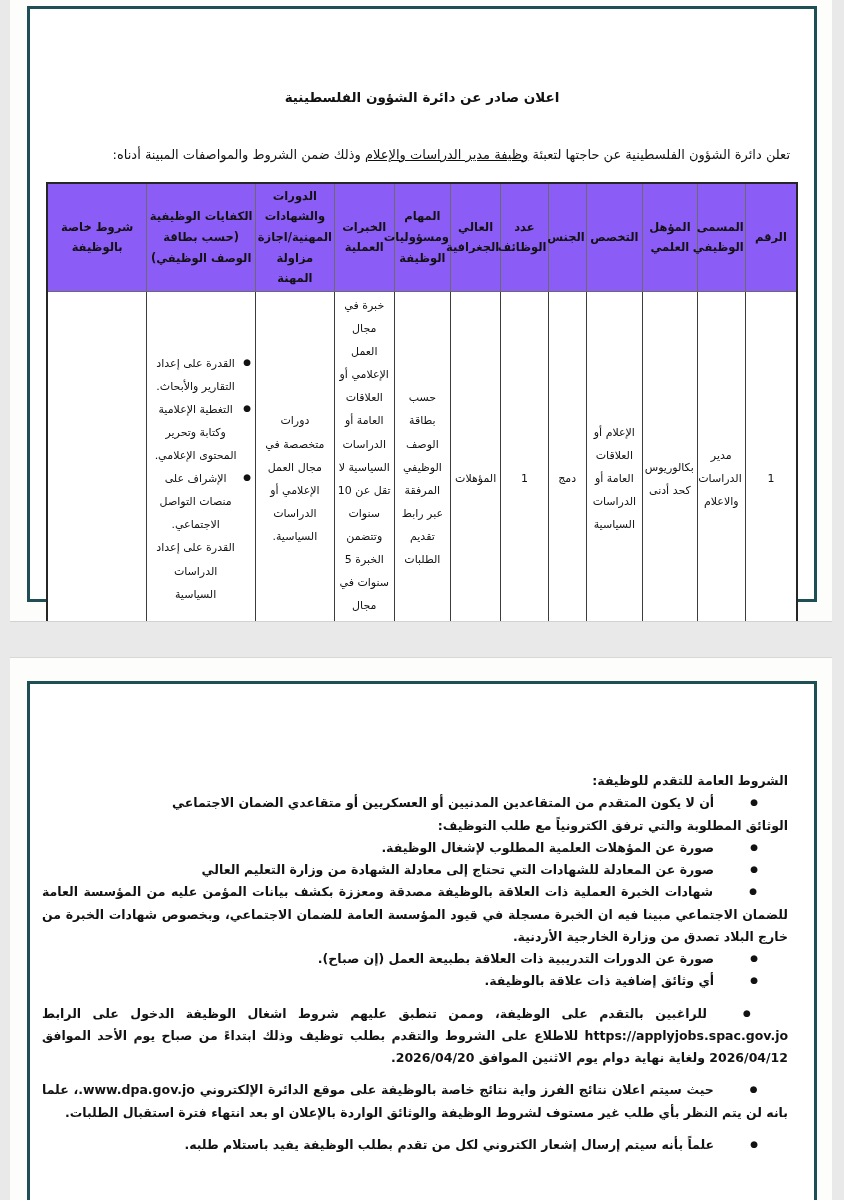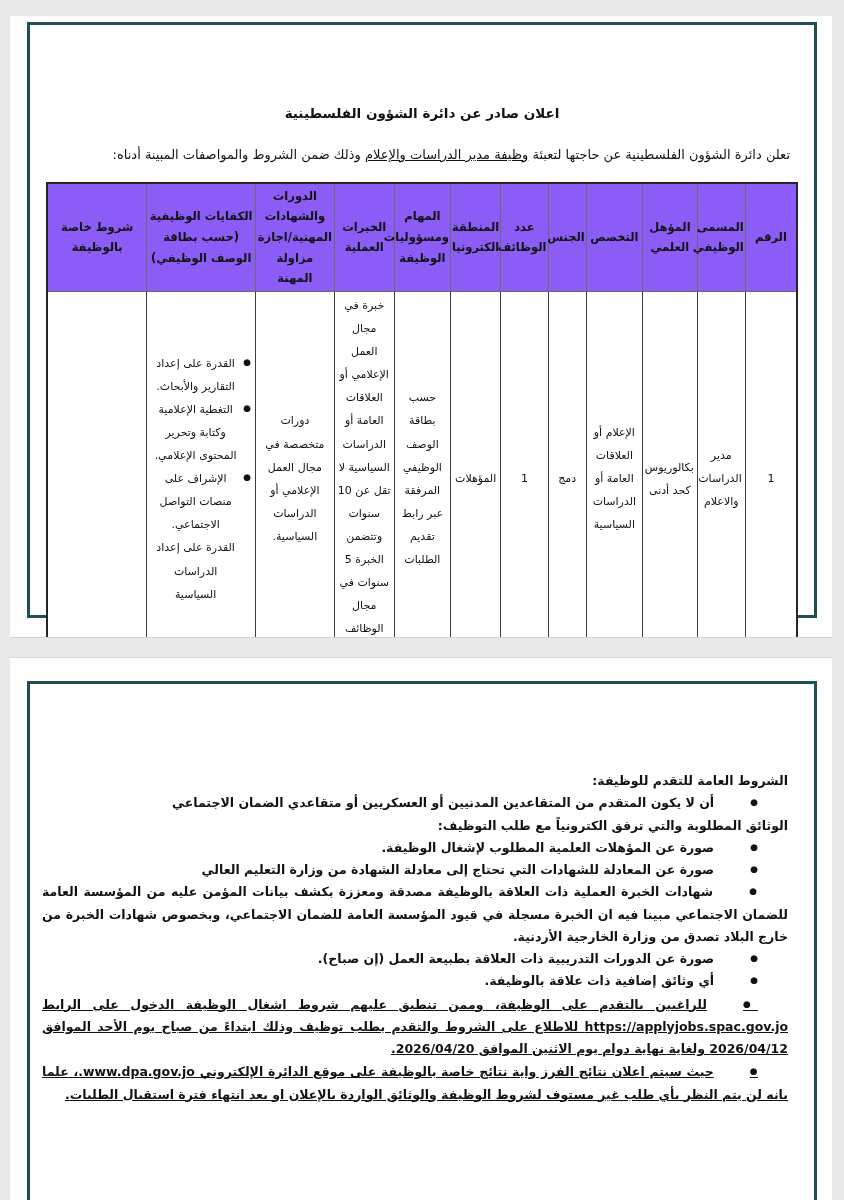--- a/index.html
+++ b/index.html
@@ -12,42 +12,42 @@
     overflow: hidden;
     direction: rtl;
   }
   .card {
     position: absolute;
     left: 10px;
     width: 822px;
     background: #fdfdfc;
     overflow: hidden;
   }
-  .card1 { top: 16px; height: 622px; border-bottom: 1px solid #d2d2d2; }
+  .card1 { top: 0; height: 622px; border-bottom: 1px solid #d2d2d2; }
   .card2 { top: 657px; height: 565px; border-top: 1px solid #d8d8d8; }
   .frame {
     position: absolute;
     left: 17px;
     right: 15px;
     border: 3px solid #1d4f54;
     background: #ffffff;
   }
   .frame1 { top: 6px; height: 596px; }
   .frame2 { top: 23px; height: 620px; }
 
   
   .doc-title {
     text-align: center;
     font-weight: bold;
     font-size: 13.5px;
     padding-top: 80px;
   }
   .intro {
     font-size: 13px;
-    margin: 24px 24px 0 24px;
+    margin: 40px 24px 0 24px;
     text-align: right;
     line-height: 1.5;
   }
   .intro .u { text-decoration: underline; }
 
   table.jobs {
     border-collapse: collapse;
     table-layout: fixed;
     width: 752px;
     margin: 17px auto 0 auto;
@@ -91,21 +91,21 @@
   .p2-content {
     padding: 86px 26px 0 12px;
     font-weight: bold;
     font-size: 12.5px;
     line-height: 1.78;
   }
   .p2-content p { margin: 0; text-align: justify; }
   p.heading { text-indent: 0; }
   p.li { text-indent: 30px; }
   p.li .dot { font-size: 9px; margin-left: 36px; vertical-align: 2px; }
-  p.mt { margin-top: 1px; text-decoration: underline; }
+  p.mt { margin-top: 10px; }
   .ltr { direction: ltr; unicode-bidi: embed; }
 </style>
 </head>
 <body>
 
 <div class="card card1">
   <div class="frame frame1">
 
     <div class="doc-title">اعلان صادر عن دائرة الشؤون الفلسطينية</div>
 
@@ -129,21 +129,21 @@
           <col style="width:13.3%">
       </colgroup>
       <thead>
         <tr>
           <th>الرقم</th>
           <th>المسمى الوظيفي</th>
           <th>المؤهل العلمي</th>
           <th>التخصص</th>
           <th>الجنس</th>
           <th>عدد الوظائف</th>
-          <th>المنطقة الكترونيا</th>
+          <th>العالي الجغرافية</th>
           <th>المهام ومسؤوليات الوظيفة</th>
           <th>الخبرات العملية</th>
           <th>الدورات والشهادات المهنية/اجازة مزاولة المهنة</th>
           <th>الكفايات الوظيفية (حسب بطاقة الوصف الوظيفي)</th>
           <th>شروط خاصة بالوظيفة</th>
         </tr>
       </thead>
       <tbody>
         <tr>
           <td>1</td>
@@ -185,17 +185,18 @@
       <p class="li"><span class="dot">●</span><span>صورة عن المؤهلات العلمية المطلوب لإشغال الوظيفة.</span></p>
       <p class="li"><span class="dot">●</span><span>صورة عن المعادلة للشهادات التي تحتاج إلى معادلة الشهادة من وزارة التعليم العالي</span></p>
       <p class="li"><span class="dot">●</span><span>شهادات الخبرة العملية ذات العلاقة بالوظيفة مصدقة ومعززة بكشف بيانات المؤمن عليه من المؤسسة العامة للضمان الاجتماعي مبينا فيه ان الخبرة مسجلة في قيود المؤسسة العامة للضمان الاجتماعي، وبخصوص شهادات الخبرة من خارج البلاد تصدق من وزارة الخارجية الأردنية.</span></p>
       <p class="li"><span class="dot">●</span><span>صورة عن الدورات التدريبية ذات العلاقة بطبيعة العمل (إن صباح).</span></p>
       <p class="li"><span class="dot">●</span><span>أي وثائق إضافية ذات علاقة بالوظيفة.</span></p>
 
       <p class="li mt"><span class="dot">●</span><span>للراغبين بالتقدم على الوظيفة، وممن تنطبق عليهم شروط اشغال الوظيفة الدخول على الرابط </span><span class="ltr" dir="ltr">https://applyjobs.spac.gov.jo</span><span> للاطلاع على الشروط والتقدم بطلب توظيف وذلك ابتداءً من صباح يوم الأحد الموافق 2026/04/12 ولغاية نهاية دوام يوم الاثنين الموافق 2026/04/20.</span></p>
 
       <p class="li mt"><span class="dot">●</span><span>حيث سيتم اعلان نتائج الفرز واية نتائج خاصة بالوظيفة على موقع الدائرة الإلكتروني </span><span class="ltr" dir="ltr">.www.dpa.gov.jo</span><span>، علما بانه لن يتم النظر بأي طلب غير مستوف لشروط الوظيفة والوثائق الواردة بالإعلان او بعد انتهاء فترة استقبال الطلبات.</span></p>
 
+      <p class="li mt"><span class="dot">●</span><span>علماً بأنه سيتم إرسال إشعار الكتروني لكل من تقدم بطلب الوظيفة يفيد باستلام طلبه.</span></p>
 
 
     </div>
   </div>
 </div>
 
 </body></html>

